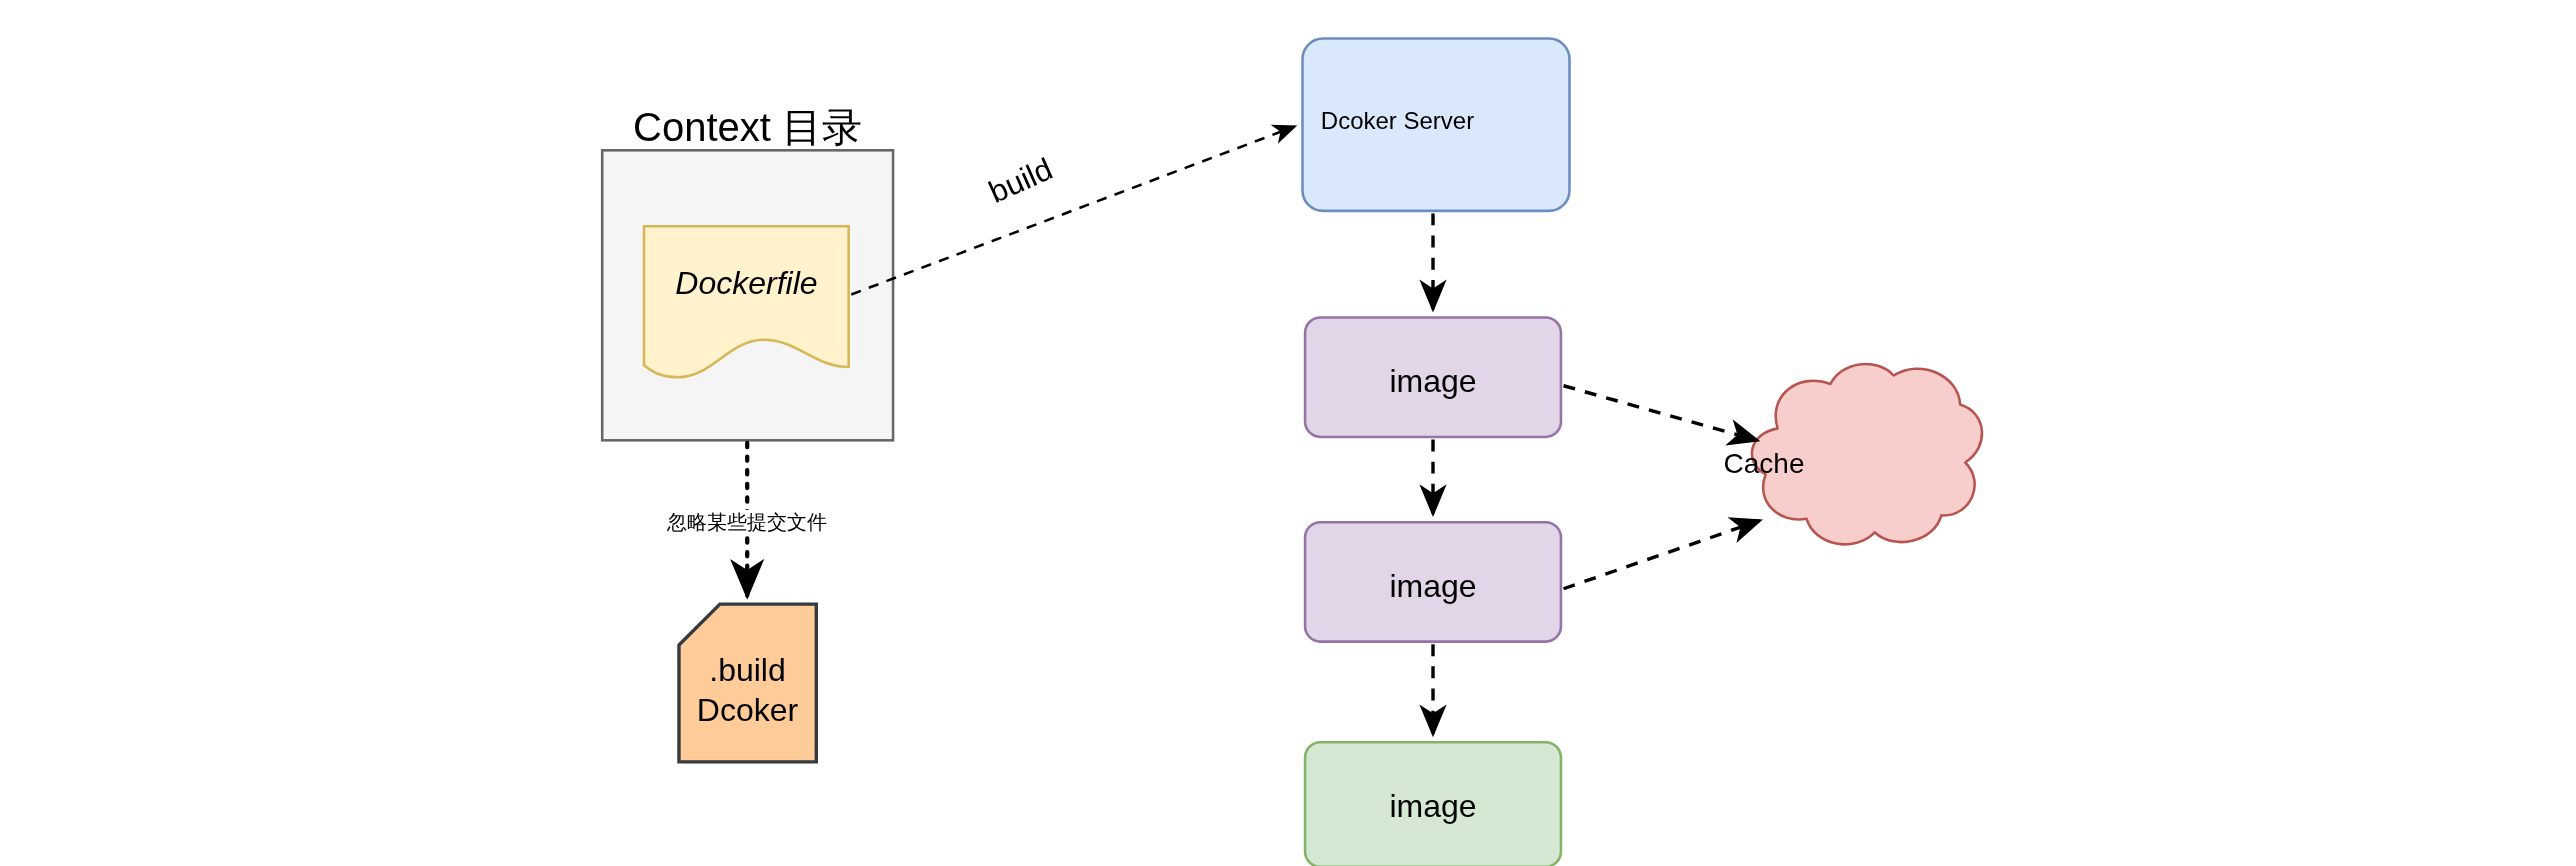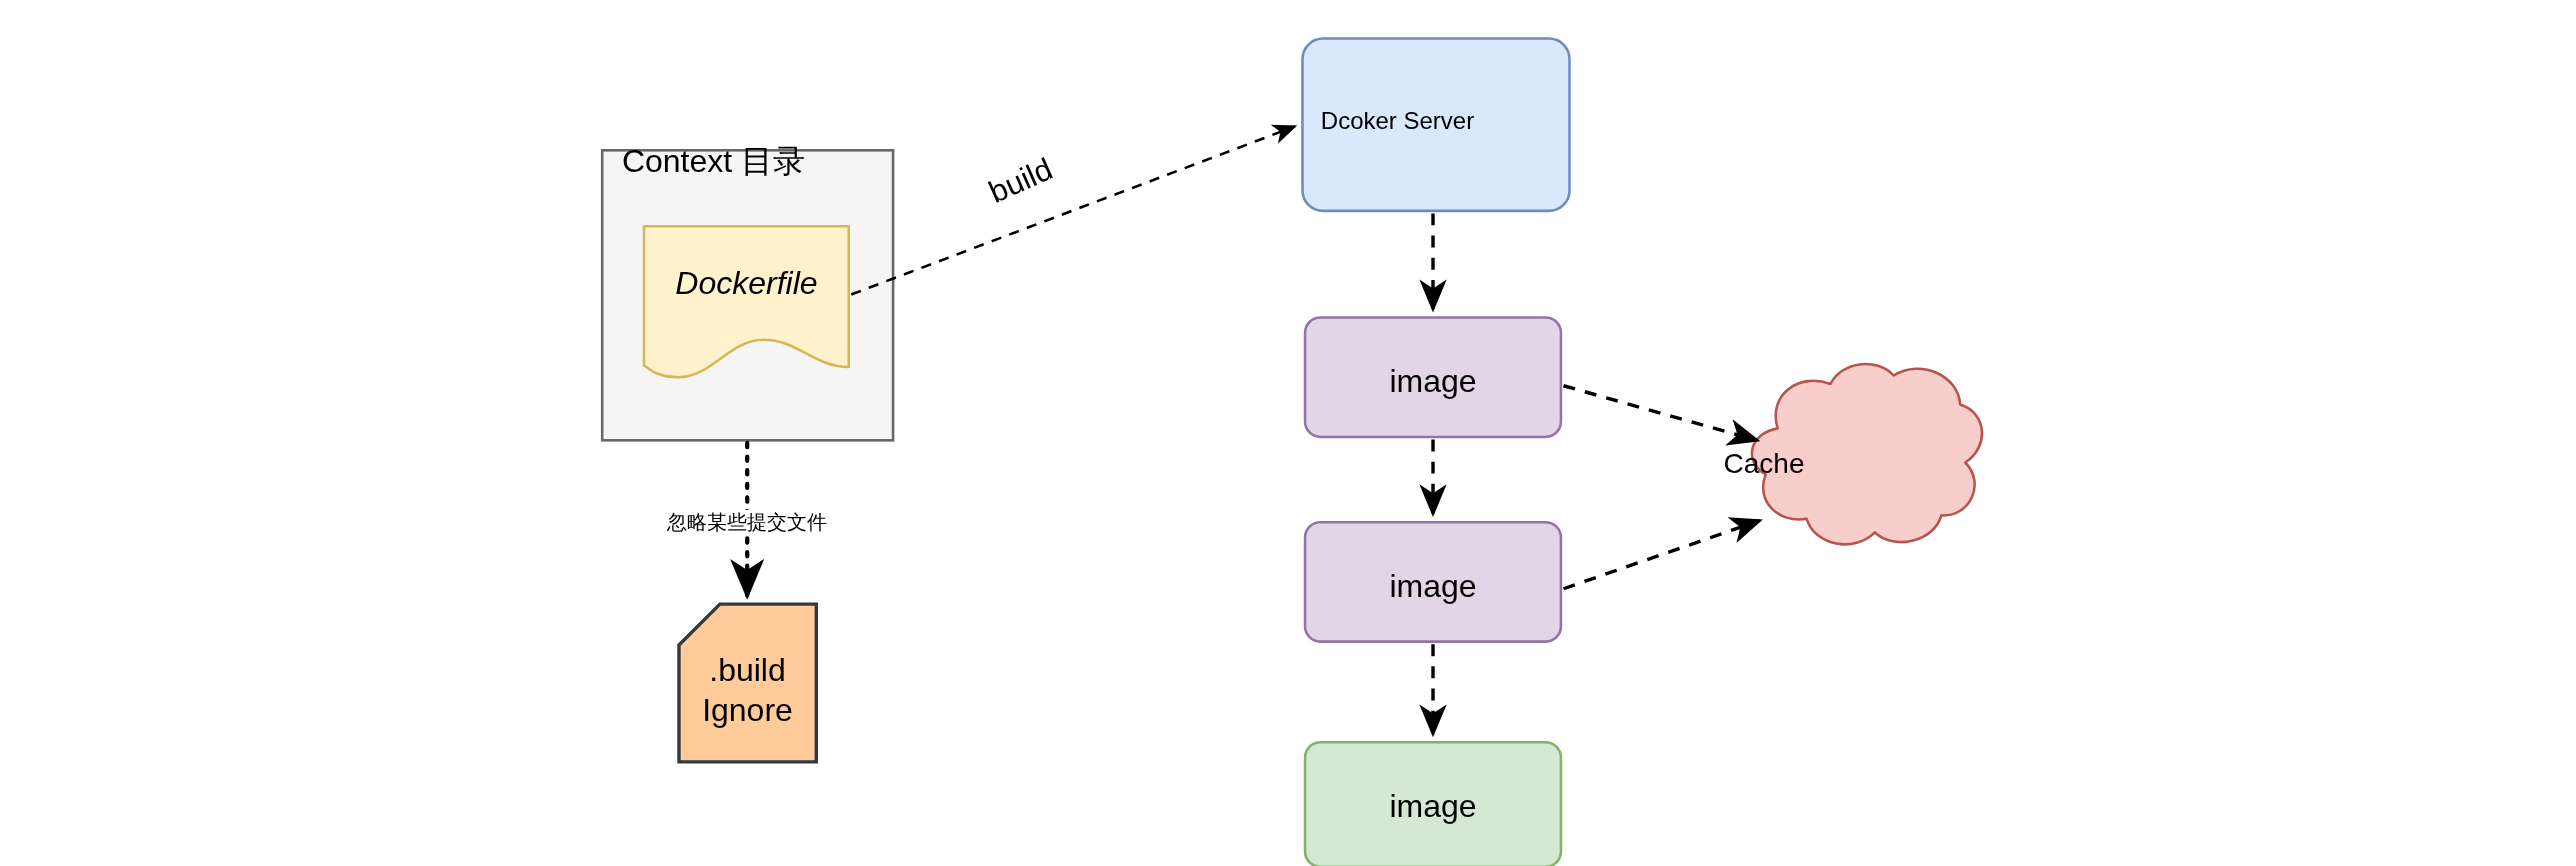--- a/index.html
+++ b/index.html
@@ -26,25 +26,24 @@
     position: absolute;
     color: #000000;
     text-align: center;
     white-space: pre;
     pointer-events: none;
     line-height: 1.25;
     font-weight: 400;
   }
   
   #context-title {
-    left: 568px;
+    left: 602px;
     top: 102px;
     width: 291px;
-    font-size: 32px;
-    margin-top: 39px;
+    font-size: 40px;
   }
   
   #dockerfile-label {
     left: 644px;
     top: 263px;
     width: 205px;
     font-size: 32px;
     font-style: italic;
   }
   
@@ -140,21 +139,21 @@
 
   <line x1="1833" y1="452" x2="2060" y2="516" stroke="#000000" stroke-width="4" stroke-dasharray="14 12" marker-end="url(#arrowFilled)"></line>
 
   <line x1="1833" y1="690" x2="2063" y2="610" stroke="#000000" stroke-width="4" stroke-dasharray="14 12" marker-end="url(#arrowFilled)"></line>
 </svg>
 
 <div class="node-label" id="context-title">Context 目录</div>
 
 <div class="node-label" id="dockerfile-label">Dockerfile</div>
 
-<div class="node-label" id="dockerignore-label"><span>.build</span><br><span>Ignore</span></div>
+<div class="node-label" id="dockerignore-label"><span>.build</span><br><span>Dcoker</span></div>
 
 <div class="node-label" id="ignore-edge-label">忽略某些提交文件</div>
 
 <div class="node-label" id="build-edge-label">build</div>
 
 <div class="node-label" id="dockerserver-label">Dcoker Server</div>
 
 <div class="node-label" id="image1-label">image</div>
 
 <div class="node-label" id="image2-label">image</div>

